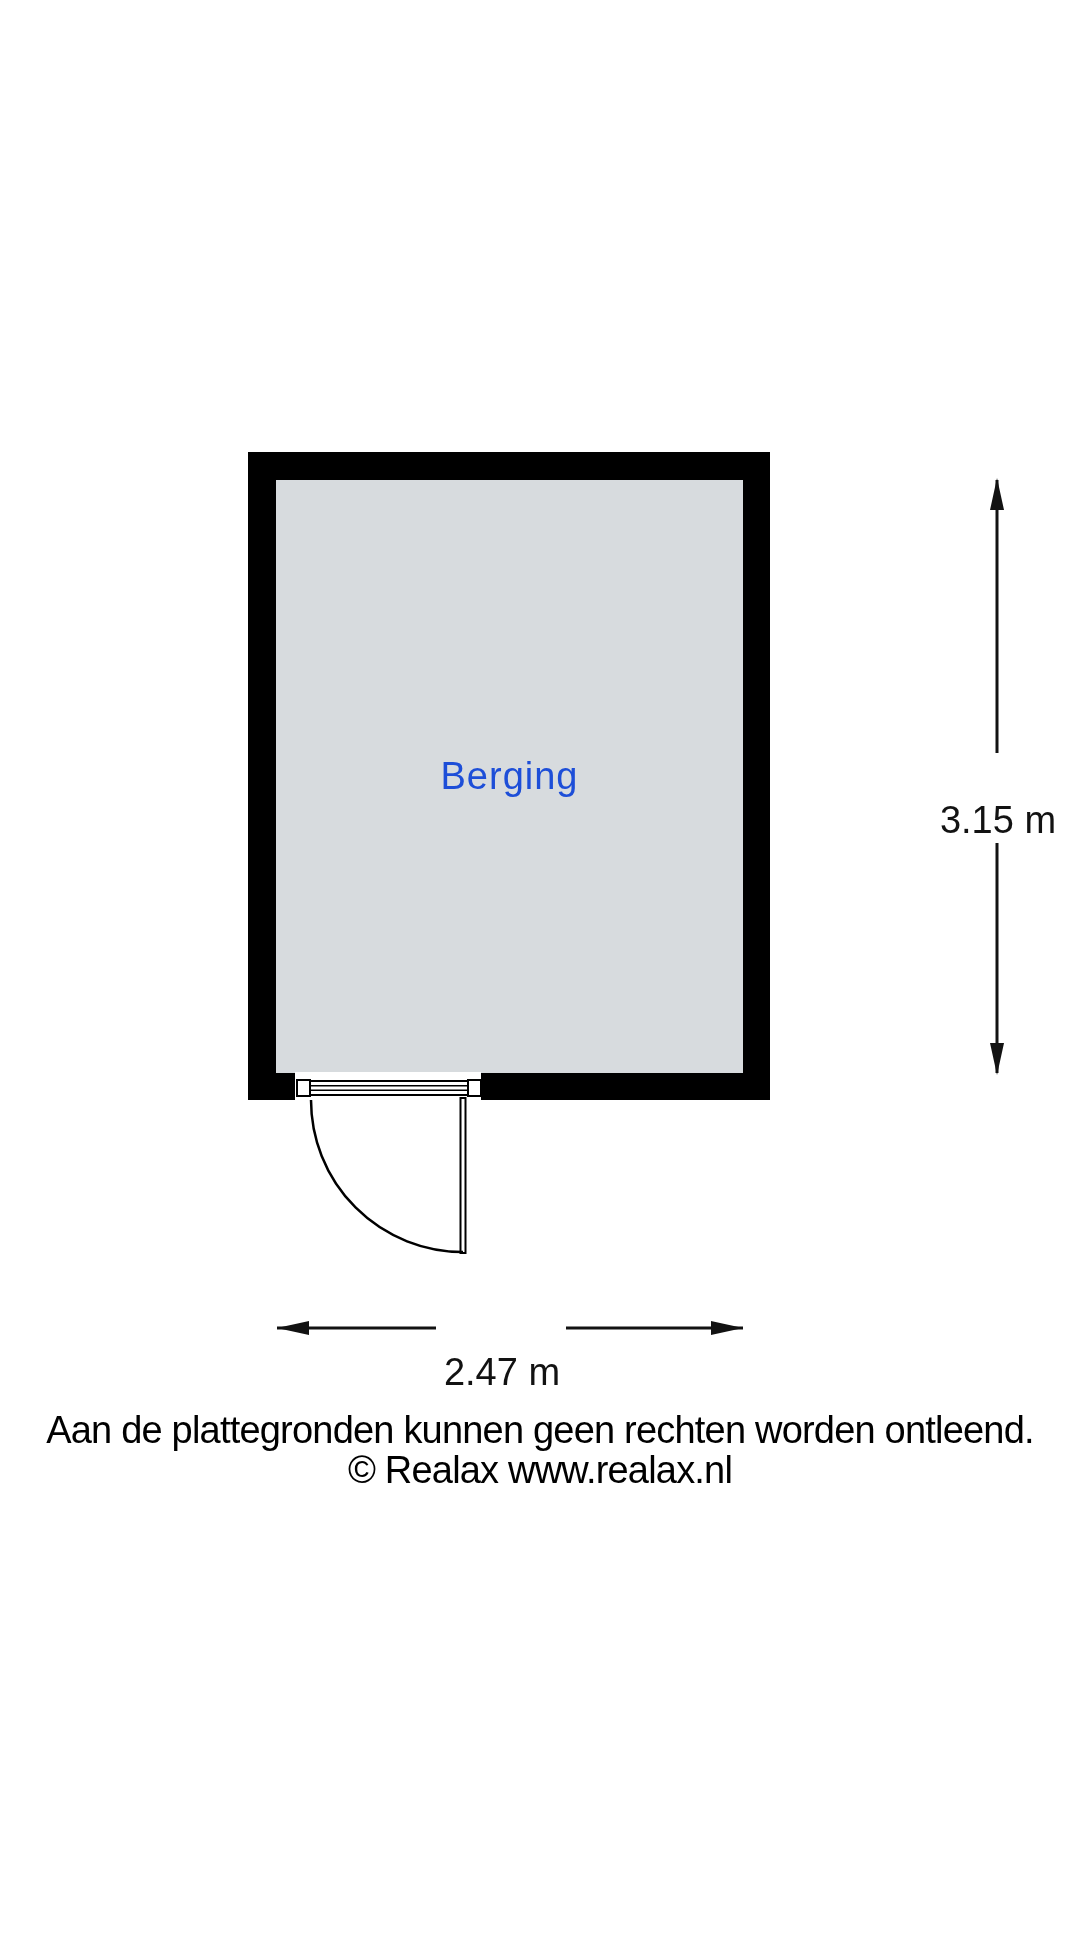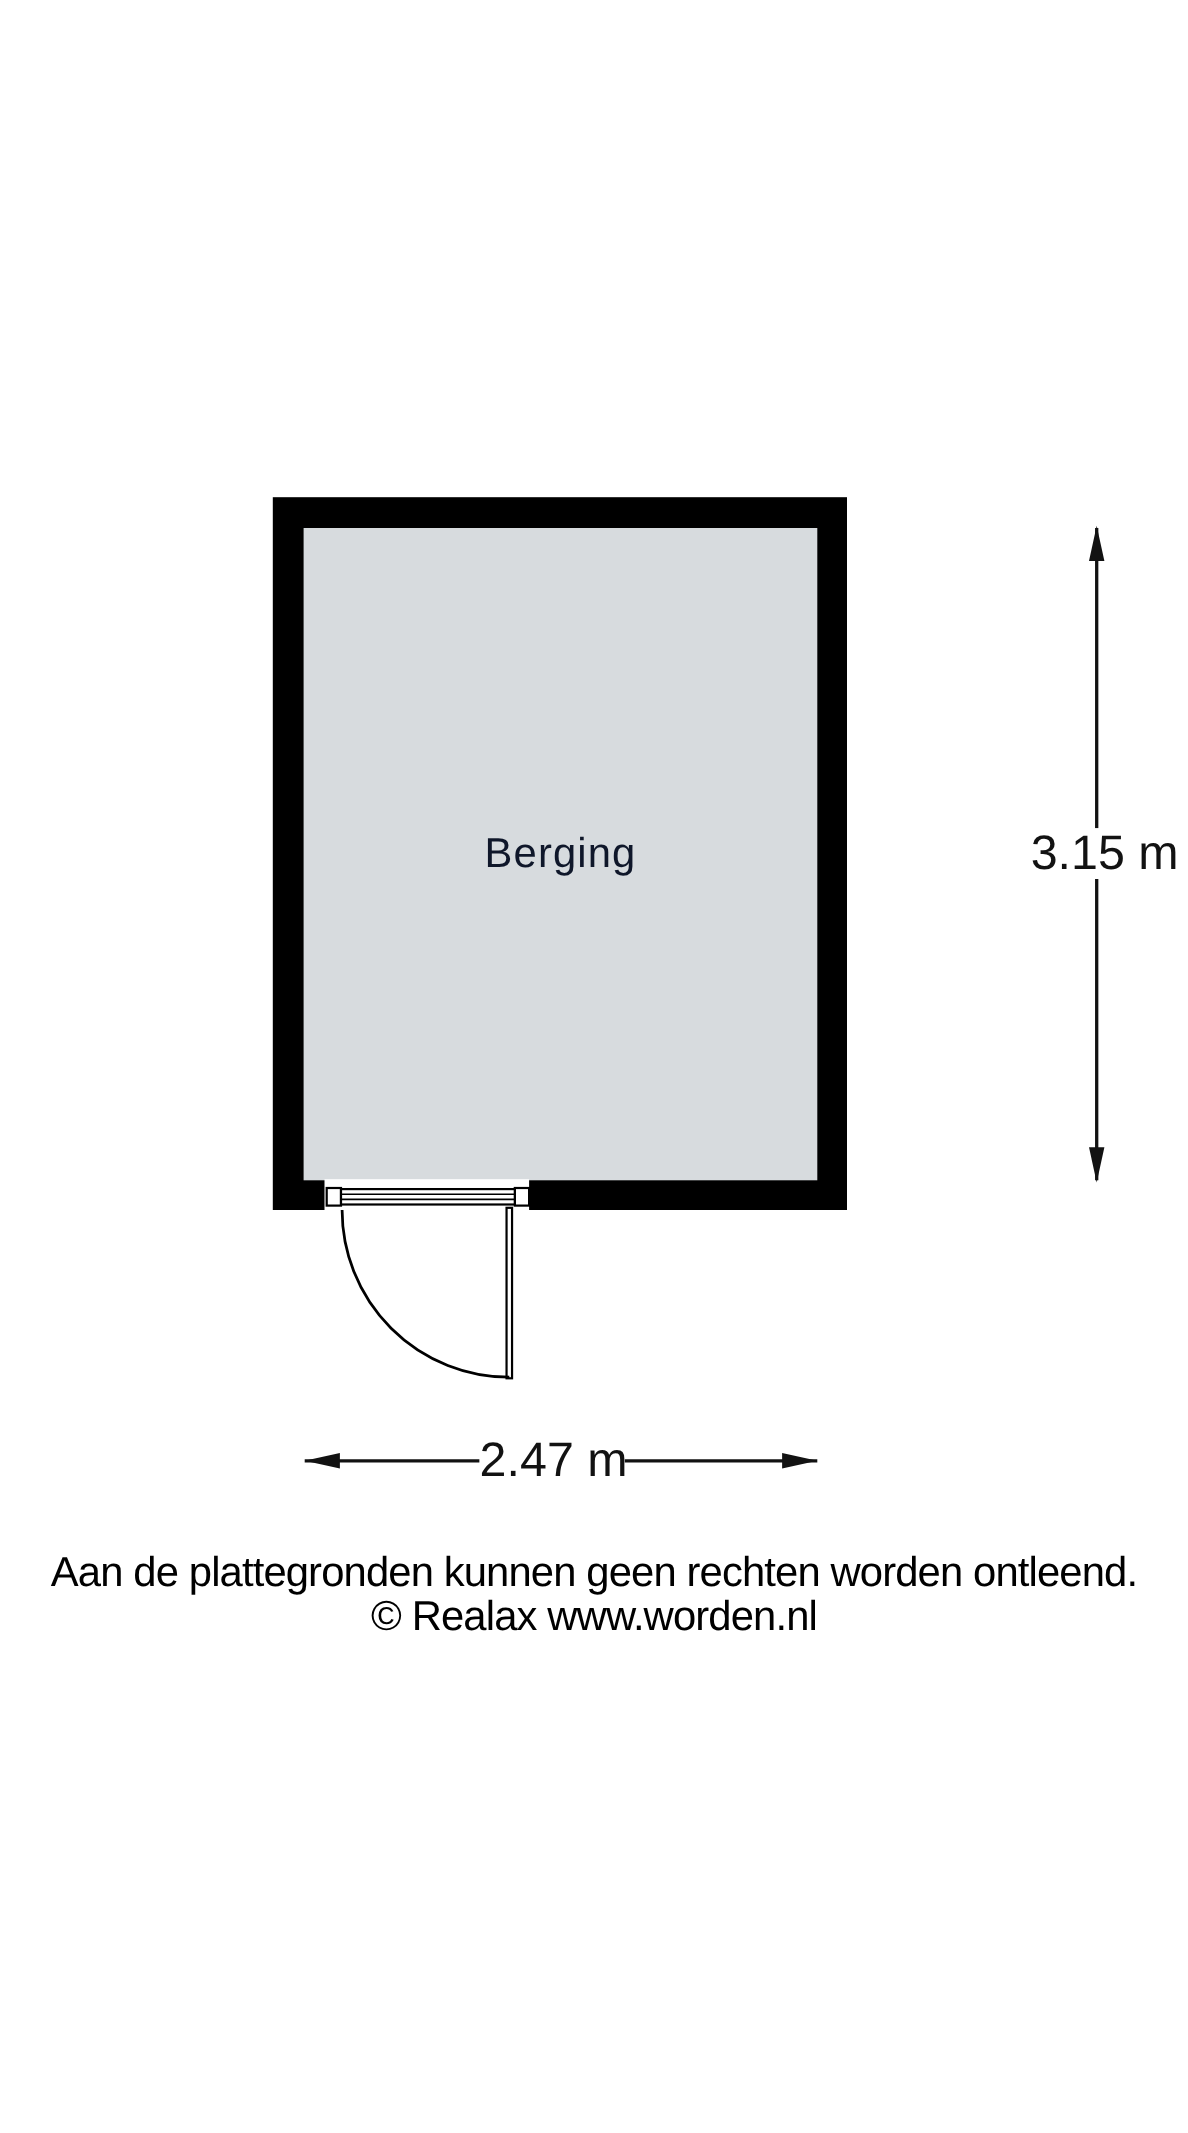--- a/index.html
+++ b/index.html
@@ -26,27 +26,28 @@
     text-align: center;
     white-space: nowrap;
   }
   .room-label {
     left: 276px;
     top: 753px;
     width: 467px;
     font-size: 38px;
     letter-spacing: 1px;
     line-height: 46px;
-    color: #0f172a;
+    color: #1d4ed8;
   }
   .dim-label {
     background: #ffffff;
-    font-size: 44px;
+    font-size: 38px;
     line-height: 46px;
     color: #121212;
+    margin-top: 44px;
   }
   .dim-label.vertical {
     left: 937px;
     top: 753px;
     width: 122px;
     height: 46px;
   }
   .dim-label.horizontal {
     left: 436px;
     top: 1305px;
@@ -101,15 +102,15 @@
   </svg>
 
   <div class="abs-label room-label">Berging</div>
 
   <div class="abs-label dim-label vertical">3.15 m</div>
 
   <div class="abs-label dim-label horizontal">2.47 m</div>
 
   <div class="abs-label footer-line line1">Aan de plattegronden kunnen geen rechten worden ontleend.</div>
 
-  <div class="abs-label footer-line line2">© Realax www.worden.nl</div>
+  <div class="abs-label footer-line line2">© Realax www.realax.nl</div>
 
 </div>
 
 </body></html>

